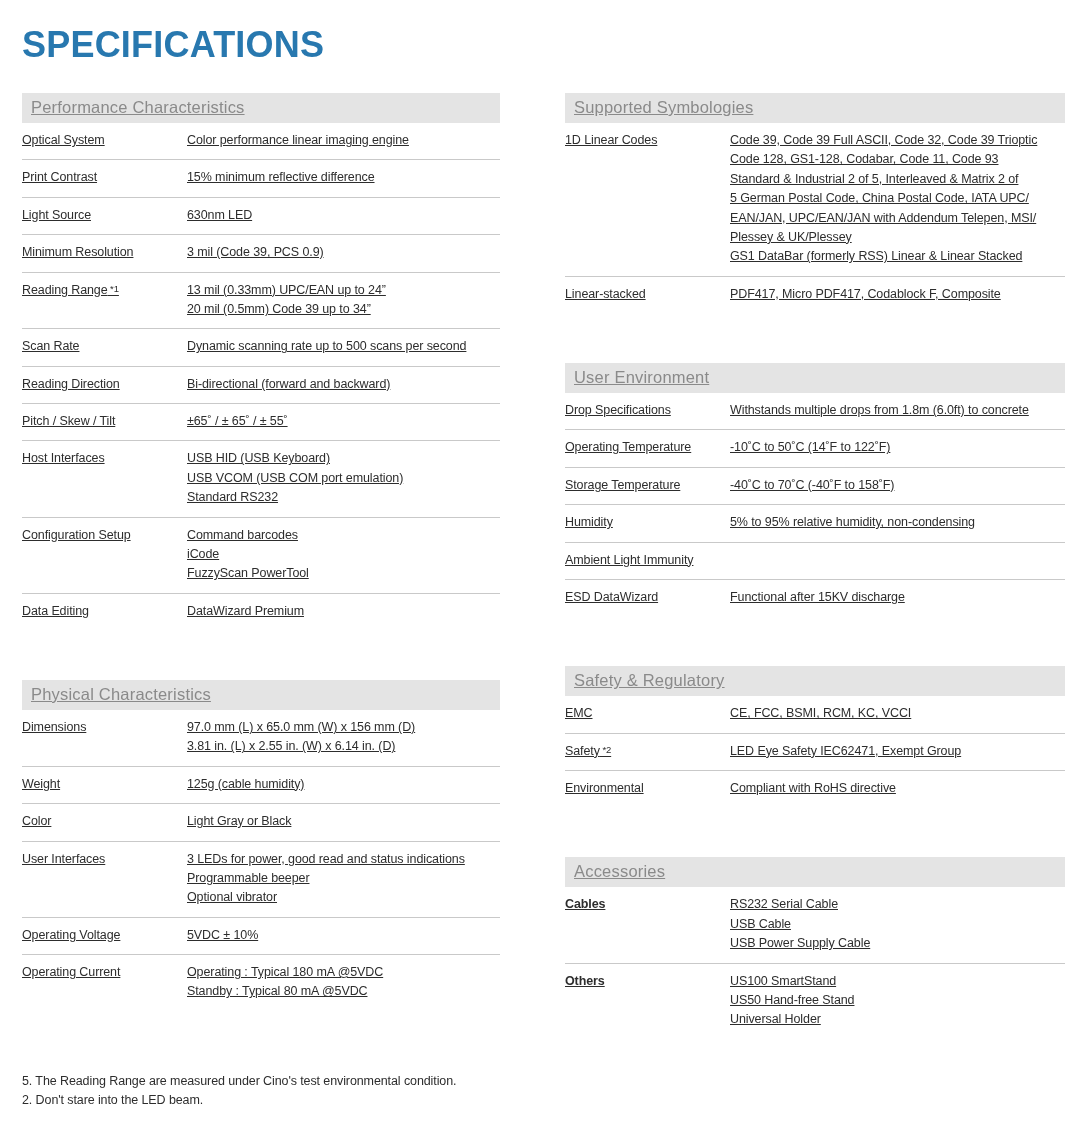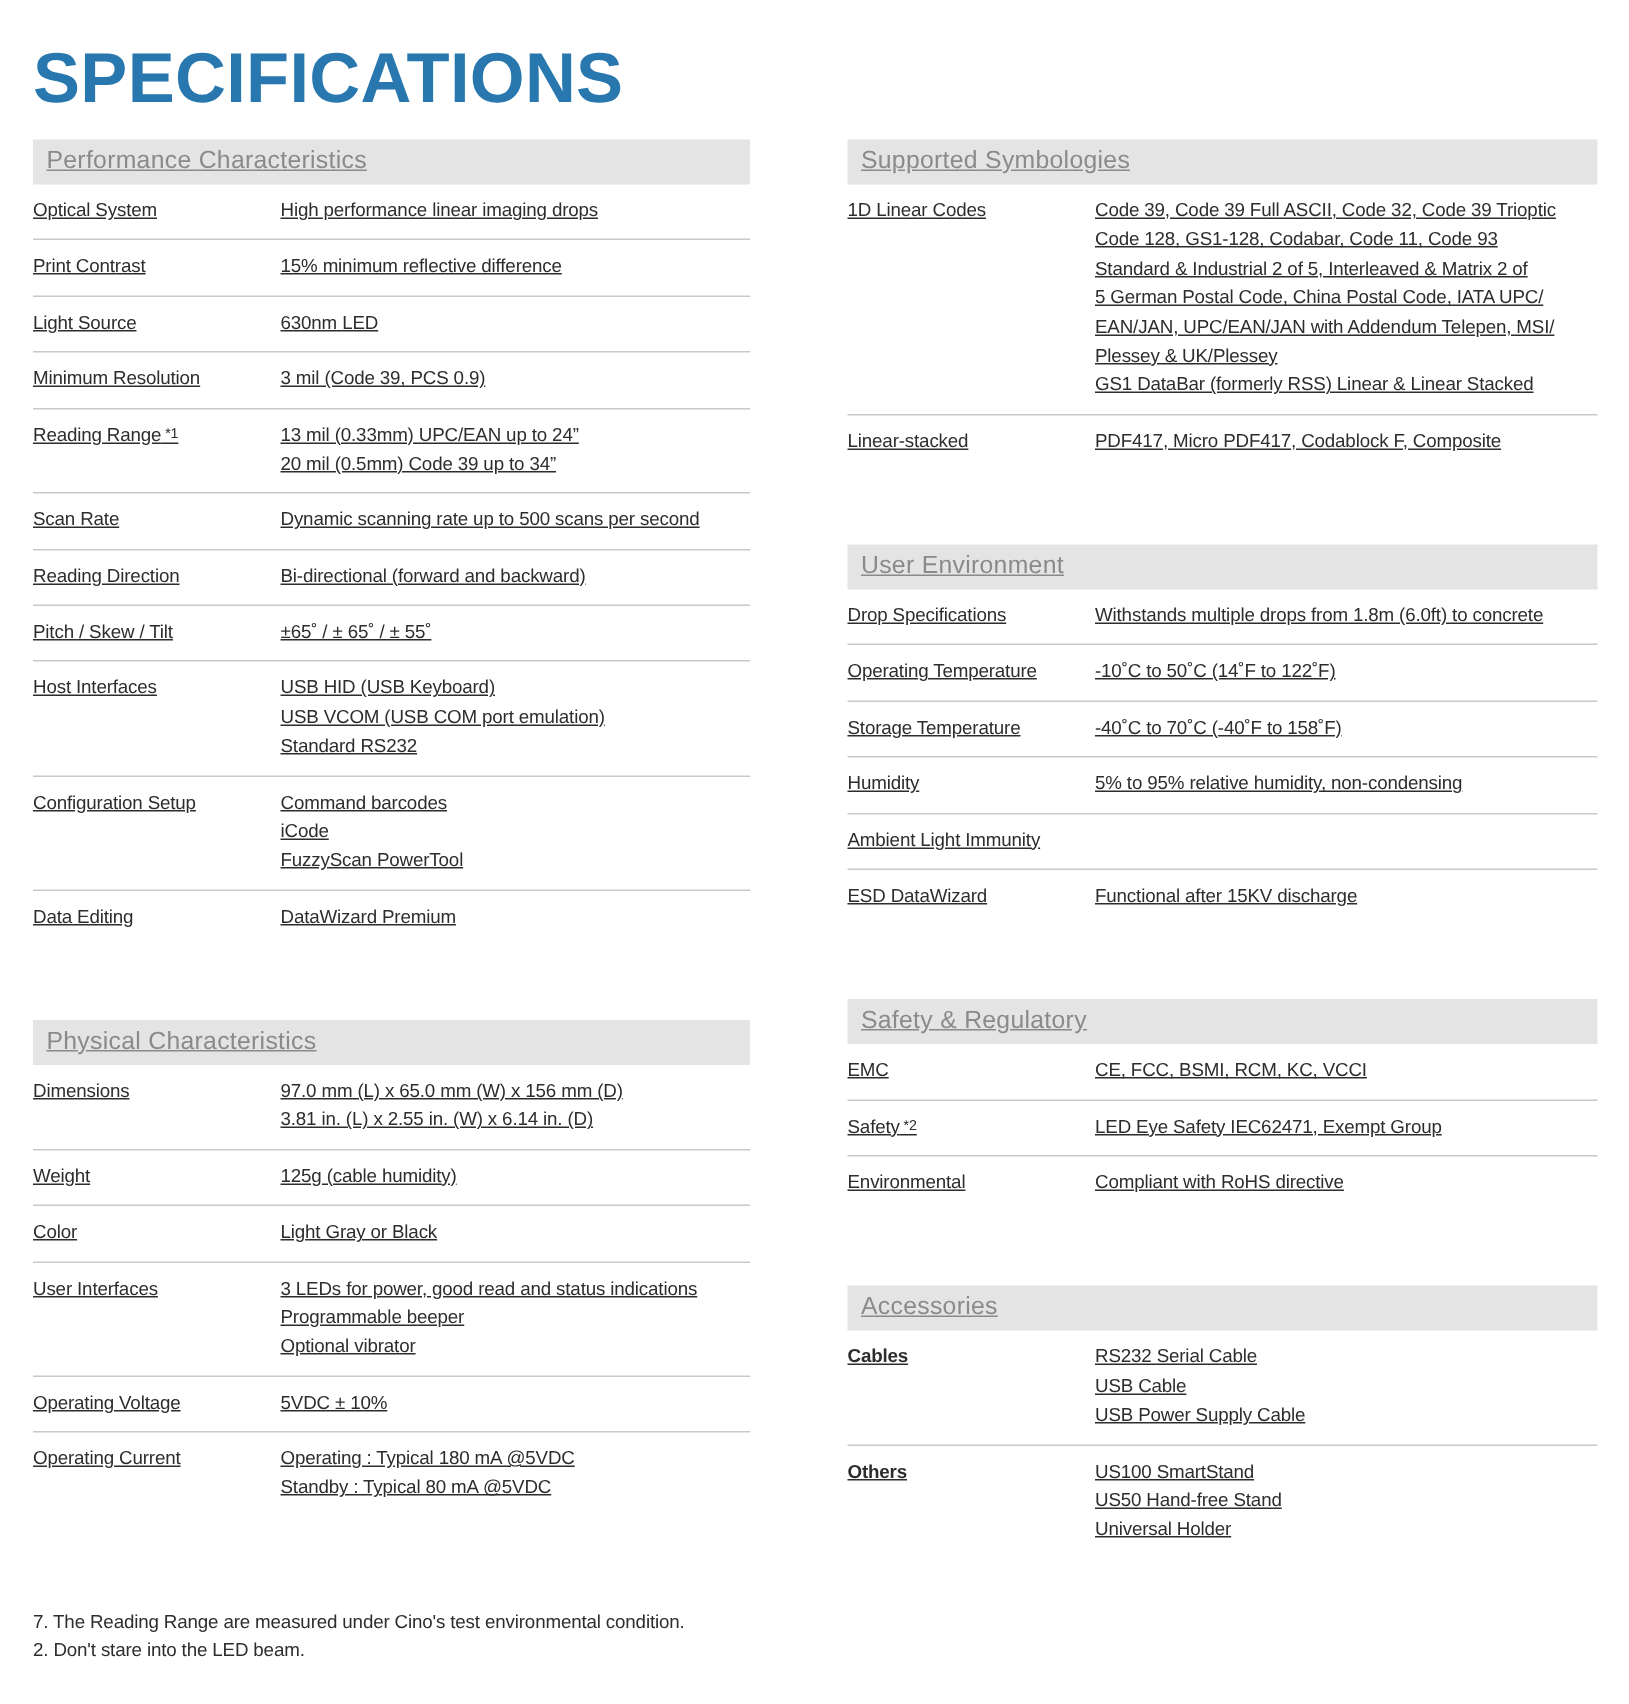--- a/index.html
+++ b/index.html
@@ -6,21 +6,21 @@
   html, body { background: #ffffff; }
   body {
     width: 1086px; height: 1136px;
     position: relative;
     font-family: "Liberation Sans", sans-serif;
     color: var(--text, #2d2d2d);
     overflow: hidden;
   }
   .page-title {
     position: absolute; left: 22px; top: 24px;
-    font-size: 47px; font-weight: bold; letter-spacing: 0.2px;
+    font-size: 36px; font-weight: bold; letter-spacing: 0.2px;
     color: var(--accent, #2878af);
   }
   .col { position: absolute; top: 93px; }
   .col-left  { left: 22px;  width: 478px; }
   .col-right { left: 565px; width: 500px; }
   .spec-section + .spec-section { margin-top: 50px; }
   .section-header {
     background: var(--header_bg, #e4e4e4);
     color: var(--header_text, #8a8a8a);
     font-size: 16.5px;
@@ -51,21 +51,21 @@
 <body>
 
 <h1 class="page-title">SPECIFICATIONS</h1>
 
 <div class="col col-left">
     <section class="spec-section">
       <div class="section-header">Performance Characteristics</div>
       <div class="spec-row">
         <div class="row-label">Optical System</div>
         <div class="row-value">
-          <div>High performance linear imaging drops</div>
+          <div>Color performance linear imaging engine</div>
         </div>
       </div>
       <div class="spec-row">
         <div class="row-label">Print Contrast</div>
         <div class="row-value">
           <div>15% minimum reflective difference</div>
         </div>
       </div>
       <div class="spec-row">
         <div class="row-label">Light Source</div>
@@ -265,15 +265,15 @@
         <div class="row-value">
           <div>US100 SmartStand</div>
           <div>US50 Hand-free Stand</div>
           <div>Universal Holder</div>
         </div>
       </div>
     </section>
   </div>
 
 <div class="footnotes">
-    <div>7. The Reading Range are measured under Cino's test environmental condition.</div>
+    <div>5. The Reading Range are measured under Cino's test environmental condition.</div>
     <div>2. Don't stare into the LED beam.</div>
   </div>
 
 </body></html>

